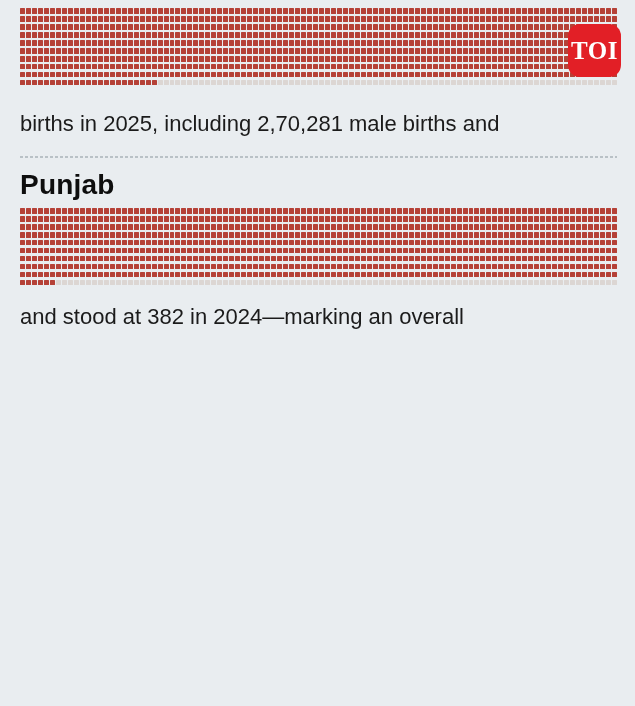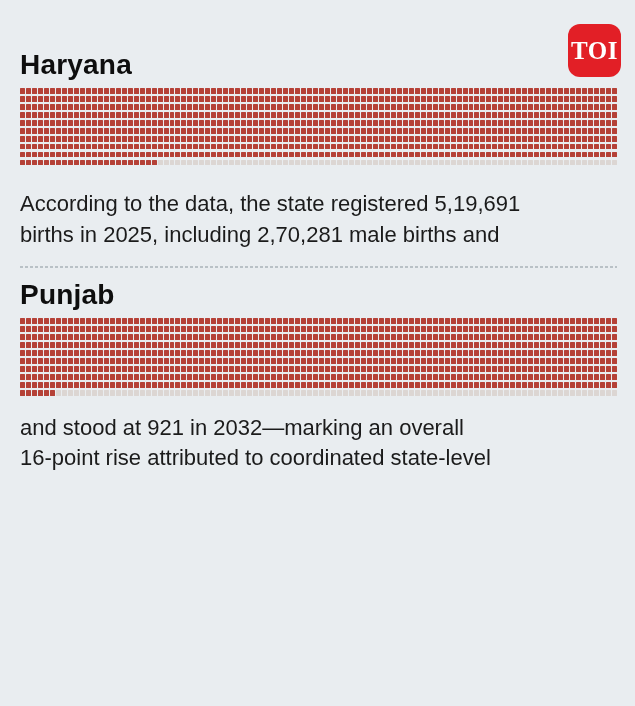--- a/index.html
+++ b/index.html
@@ -42,21 +42,20 @@
     background:repeating-linear-gradient(90deg,#b9c1c6 0 3px,transparent 3px 5px);
   }
 </style>
 </head>
 <body style="background: rgb(233, 237, 240);">
 
 <div class="logo" style="background: rgb(226, 31, 38); color: rgb(255, 255, 255);">TOI</div>
 
 <div class="content">
 
-  <h2 class="section-title title-haryana">Haryana</h2>
 
   <div class="picto">
       <div class="cell" style="background: rgb(181, 65, 55);"></div>
       <div class="cell" style="background: rgb(181, 65, 55);"></div>
       <div class="cell" style="background: rgb(181, 65, 55);"></div>
       <div class="cell" style="background: rgb(181, 65, 55);"></div>
       <div class="cell" style="background: rgb(181, 65, 55);"></div>
       <div class="cell" style="background: rgb(181, 65, 55);"></div>
       <div class="cell" style="background: rgb(181, 65, 55);"></div>
       <div class="cell" style="background: rgb(181, 65, 55);"></div>
@@ -1051,21 +1050,20 @@
       <div class="cell" style="background: rgb(220, 214, 211);"></div>
       <div class="cell" style="background: rgb(220, 214, 211);"></div>
       <div class="cell" style="background: rgb(220, 214, 211);"></div>
       <div class="cell" style="background: rgb(220, 214, 211);"></div>
     </div>
 
   <p class="para stat-para">
   </p>
 
   <p class="para detail-para">
-    <span class="line">According to the data, the state registered 5,19,691</span>
     <span class="line">births in 2025, including 2,70,281 male births and</span>
   </p>
 
   <div class="divider"></div>
 
   <h2 class="section-title title-punjab">Punjab</h2>
 
   <div class="picto">
       <div class="cell" style="background: rgb(181, 65, 55);"></div>
       <div class="cell" style="background: rgb(181, 65, 55);"></div>
@@ -2063,17 +2061,16 @@
       <div class="cell" style="background: rgb(220, 214, 211);"></div>
       <div class="cell" style="background: rgb(220, 214, 211);"></div>
       <div class="cell" style="background: rgb(220, 214, 211);"></div>
       <div class="cell" style="background: rgb(220, 214, 211);"></div>
       <div class="cell" style="background: rgb(220, 214, 211);"></div>
       <div class="cell" style="background: rgb(220, 214, 211);"></div>
       <div class="cell" style="background: rgb(220, 214, 211);"></div>
     </div>
 
   <p class="para punjab-stat">
-    <span class="line">and stood at 921 in 2032—marking an overall</span>
-    <span class="line">16-point rise attributed to coordinated state-level</span>
+    <span class="line">and stood at 382 in 2024—marking an overall</span>
   </p>
 
 </div>
 
 </body></html>

